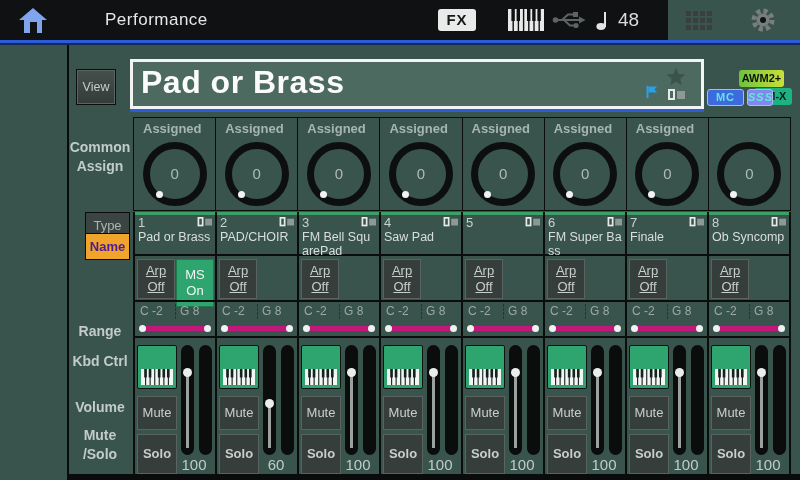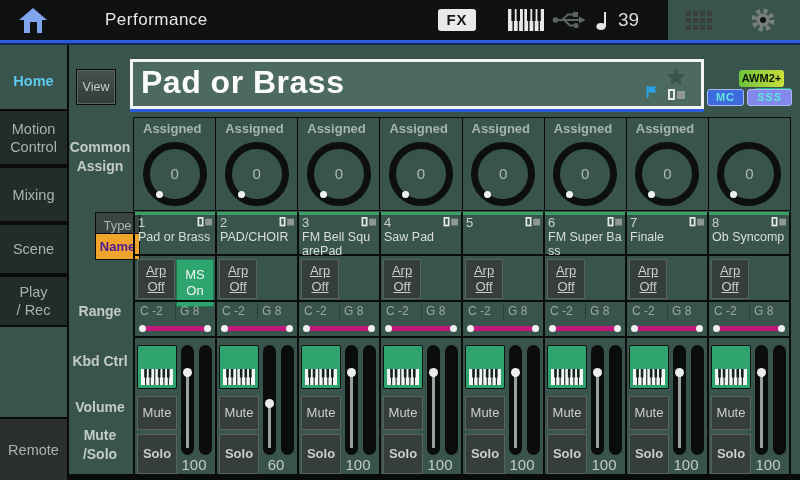--- a/index.html
+++ b/index.html
@@ -47,26 +47,26 @@
   .page-icon { display:inline-block; height:12px; }
   .page-icon .pg1 { display:inline-block; width:7px; height:11px; border:2px solid #E8EAE9; vertical-align:top; }
   .page-icon .pg2 { display:inline-block; width:8px; height:8px; background:#8E9894; margin-left:2px; vertical-align:top; margin-top:2px; }
 
   #badges { position:absolute; left:707px; top:70px; width:88px; }
   .badge { position:absolute; height:17px; border-radius:3px; font-size:11px; font-weight:bold;
     text-align:center; line-height:17px; }
   .badge.awm2 { left:0; top:0; width:45px; background:linear-gradient(90deg,#6CC23C,#CADF3A); color:#0B130A;margin-left:32px; }
   .badge.fmx  { left:47px; top:18px; width:38px; background:#1DB184; color:#082018; }
   .badge.mc   { left:0; top:19px; width:37px; background:#3E6AE0; color:#63E6DC; letter-spacing:1px; border:1px solid #A8B8F0; line-height:15px;}
-  .badge.sss  { left:40px; top:19px; width:45px; background:#8388EC; color:#5FE8E0; font-style:italic; letter-spacing:1px; border:1px solid #B3B6F5; line-height:15px;}
+  .badge.sss  { left:40px; top:19px; width:26px; background:#8388EC; color:#5FE8E0; font-style:italic; letter-spacing:1px; border:1px solid #B3B6F5; line-height:15px;}
 
   
   .col-label { position:absolute; left:67px; width:66px; text-align:center; color:#C3CCC8;
     font-size:14px; font-weight:bold; white-space:pre-line; line-height:19px; }
-  .type-btn, .nameb-btn { position:absolute; left:95px; width:45px; height:27px; border:1px solid #0B0D0C;
+  .type-btn, .nameb-btn { position:absolute; left:85px; width:45px; height:27px; border:1px solid #0B0D0C;
     font-size:13px; text-align:center; }
   .type-btn { top:212px; background:#3A4442; color:#AAB4B0; }
   .nameb-btn { top:233px; background:#F0A42C; color:#4c1d95; font-weight:bold; }
 
   
   #assign-row { position:absolute; left:133px; top:117px; width:658px; height:94px; display:flex; }
   .knob-cell { flex:1; position:relative; border:1.5px solid #0B0D0C; border-right:none; }
   .knob-cell:last-child { border-right:1.5px solid #0B0D0C; }
   .knob-cell .klabel { position:absolute; left:9px; top:3px; font-size:13px; font-weight:bold; color:#A7B5B0; }
   .knob { position:absolute; left:50%; top:56px; transform:translate(-50%,-50%); width:64px; height:64px; }
@@ -159,21 +159,21 @@
         <circle cx="24" cy="16.5" r="2.6" fill="#5E6462"></circle>
         <path d="M27 7.5 L33.5 11 L27 14.5 Z" fill="#5E6462"></path>
       </svg>
     </span>
     <span class="note-ico">
       <svg width="14" height="22" viewBox="0 0 14 22">
         <ellipse cx="5" cy="17.5" rx="4.6" ry="3.4" fill="#E2E4E3"></ellipse>
         <rect x="8" y="3" width="2" height="15" fill="#E2E4E3"></rect>
       </svg>
     </span>
-    <span class="tempo">39</span>
+    <span class="tempo">48</span>
     <span class="grid-ico">
       <i></i>
         <i></i>
         <i></i>
         <i></i>
         <i></i>
         <i></i>
         <i></i>
         <i></i>
         <i></i>
@@ -185,30 +185,20 @@
       <svg width="26" height="26" viewBox="0 0 26 26">
         <circle cx="13" cy="13" r="9" fill="none" stroke="#787E7C" stroke-width="5" stroke-dasharray="4 3.1"></circle>
         <circle cx="13" cy="13" r="6.5" fill="#787E7C"></circle>
         <circle cx="13" cy="13" r="3" fill="#0F1113"></circle>
       </svg>
     </span>
   </div>
   <div id="blue-line"></div>
   <div id="blue-line2"></div>
 
-  <div id="sidebar">
-    <div class="tab active" style="top:8px;height:56px;">Home</div>
-    <div class="tab" style="top:64px;height:57px;">Motion
-Control</div>
-    <div class="tab" style="top:121px;height:57px;">Mixing</div>
-    <div class="tab" style="top:178px;height:52px;">Scene</div>
-    <div class="tab" style="top:230px;height:52px;">Play
-/ Rec</div>
-    <div class="tab remote" style="top:372px;height:63px;">Remote</div>
-  </div>
   <div id="sidebar-border"></div>
 
   <button class="view-btn">View</button>
   <div id="name-box">
     <span id="perf-name">Pad or Brass</span>
     <span class="star">
       <svg width="22" height="22" viewBox="0 0 24 24">
         <path d="M12 2 L14.9 8.6 L22 9.2 L16.6 13.9 L18.2 21 L12 17.3 L5.8 21 L7.4 13.9 L2 9.2 L9.1 8.6 Z" fill="#3A544C"></path>
       </svg>
     </span>
@@ -224,21 +214,21 @@
     <span class="badge awm2">AWM2+</span>
     <span class="badge fmx">FM-X</span>
     <span class="badge mc">MC</span>
     <span class="badge sss">SSS</span>
   </div>
 
   <div class="col-label" style="top:138px;">Common
 Assign</div>
   <button class="type-btn">Type</button>
   <button class="nameb-btn">Name</button>
-  <div class="col-label" style="top:302px;">Range</div>
+  <div class="col-label" style="top:322px;">Range</div>
   <div class="col-label" style="top:352px;">Kbd Ctrl</div>
   <div class="col-label" style="top:398px;">Volume</div>
   <div class="col-label" style="top:426px;">Mute
 /Solo</div>
 
   <div id="assign-row">
       <div class="knob-cell">
     <span class="klabel">Assigned</span>
     <div class="knob">
       <div class="ring"></div>

